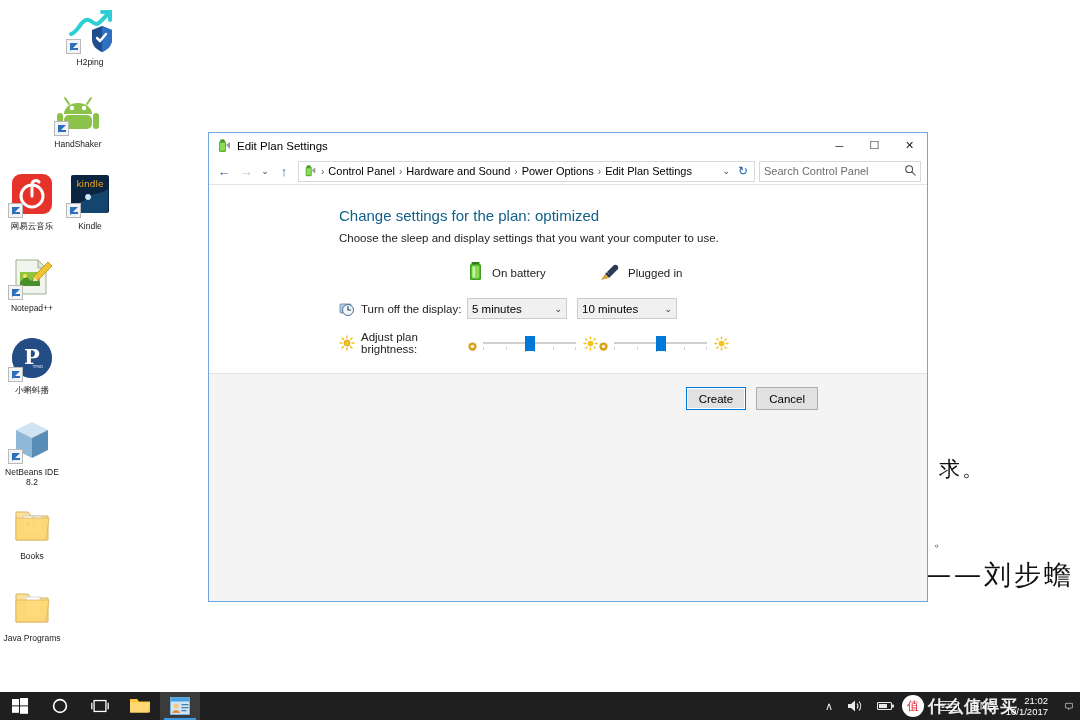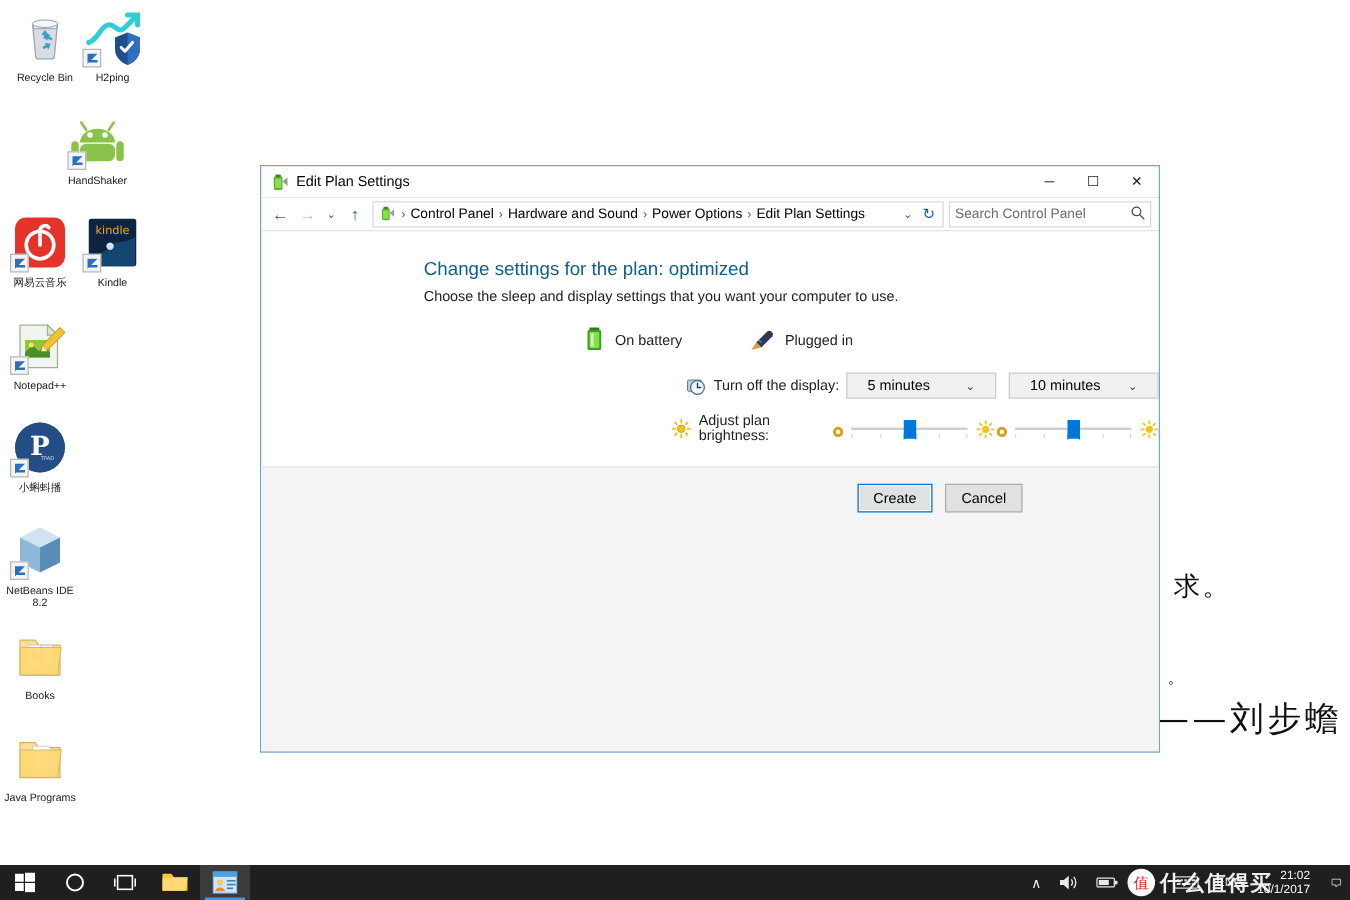--- a/index.html
+++ b/index.html
@@ -106,26 +106,26 @@
   .page-sub {
     font-size:11.5px; color:#222; margin:0 0 16px 130px;
   }
   .grid { margin-left:130px; position:relative; }
 
   .col-head { display:flex; align-items:center; margin-left:128px; height:26px;}
   .col-head .col { width:131px; display:flex; align-items:center; gap:8px; }
   .col-head .col.second { margin-left:0px; }
   .colhead-label { font-size:11.5px; color:#222; }
 
-  .row { display:flex; align-items:center; margin-top:12px;justify-content:flex-end; }
+  .row { display:flex; align-items:center; margin-top:12px; }
   .row-icon { width:16px; height:16px; position:relative; flex:0 0 16px; }
   .row-label { font-size:11.5px; color:#222; margin-left:6px; width:106px; }
   .select {
-    width:120px; height:21px; background:#f0f0f0; border:1px solid #cccccc;
-    display:flex; align-items:center; padding:0 16px;
+    width:100px; height:21px; background:#f0f0f0; border:1px solid #cccccc;
+    display:flex; align-items:center; padding:0 4px;
     font-size:11.5px; color:#000;
   }
   .select .val{ flex:1; }
   .select .chev{ font-size:9px; color:#333; }
   .select.second { margin-left:10px; }
 
   .slider-wrap { display:flex; align-items:center; width:131px; }
   .slider-wrap.second { margin-left:0px; }
   .sun-small{ width:11px;height:11px;flex:0 0 11px; position:relative;}
   .sun-big{ width:15px;height:15px;flex:0 0 15px; position:relative; margin-left:2px;}
@@ -217,33 +217,20 @@
     color:#ffffff; font-size:17px; font-weight:bold;
     font-family:"DejaVu Sans", sans-serif; letter-spacing:1px;
     opacity:.92;
   }
 </style>
 </head>
 <body>
 
 <div id="desktop">
 
-  <div class="icon-col" style="left:6px;top:6px">
-    <div class="icon-art">
-      <svg width="48" height="48" viewBox="0 0 48 48">
-        <path d="M14 13 h20 l-2.5 26 a2 2 0 0 1 -2 2 h-11 a2 2 0 0 1 -2 -2 z" fill="#d8dde2" stroke="#9aa3ab" stroke-width="1"></path>
-        <path d="M14 13 h20 l-1 4 h-18 z" fill="#eef1f4" stroke="#9aa3ab" stroke-width="0.8"></path>
-        <ellipse cx="24" cy="13" rx="10" ry="3" fill="#f4f6f8" stroke="#9aa3ab" stroke-width="0.8"></ellipse>
-        <path d="M24 18 l3 4 h-2 v3 h-2 v-3 h-2 z" fill="#3f9ad6"></path>
-        <path d="M20 30 l-3-4 h2 v-3 h2 v3 h2 z" fill="#3f9ad6" transform="rotate(120 24 27)"></path>
-        <path d="M20 30 l-3-4 h2 v-3 h2 v3 h2 z" fill="#3f9ad6" transform="rotate(240 24 27)"></path>
-      </svg>
-    </div>
-    <div class="icon-label">Recycle Bin</div>
-  </div>
 
   <div class="icon-col" style="left:60px;top:6px">
     <div class="icon-art">
       <svg width="48" height="48" viewBox="0 0 48 48">
         <path d="M5 28 C12 26 14 16 20 14 C26 12 28 22 34 16 L42 8" stroke="#2ecfd4" stroke-width="4" fill="none" stroke-linecap="round"></path>
         <path d="M36 6 h8 v8" stroke="#2ecfd4" stroke-width="4" fill="none" stroke-linecap="round"></path>
         <path d="M26 24 l10-4 10 4 v9 c0 7-5 11-10 13 -5-2-10-6-10-13z" fill="#1f4e8c"></path>
         <path d="M36 20 l10 4 v9 c0 7-5 11-10 13z" fill="#2f6fbf"></path>
         <path d="M31 32 l3 3 6-7" stroke="#fff" stroke-width="2.5" fill="none" stroke-linecap="round" stroke-linejoin="round"></path>
       </svg>

